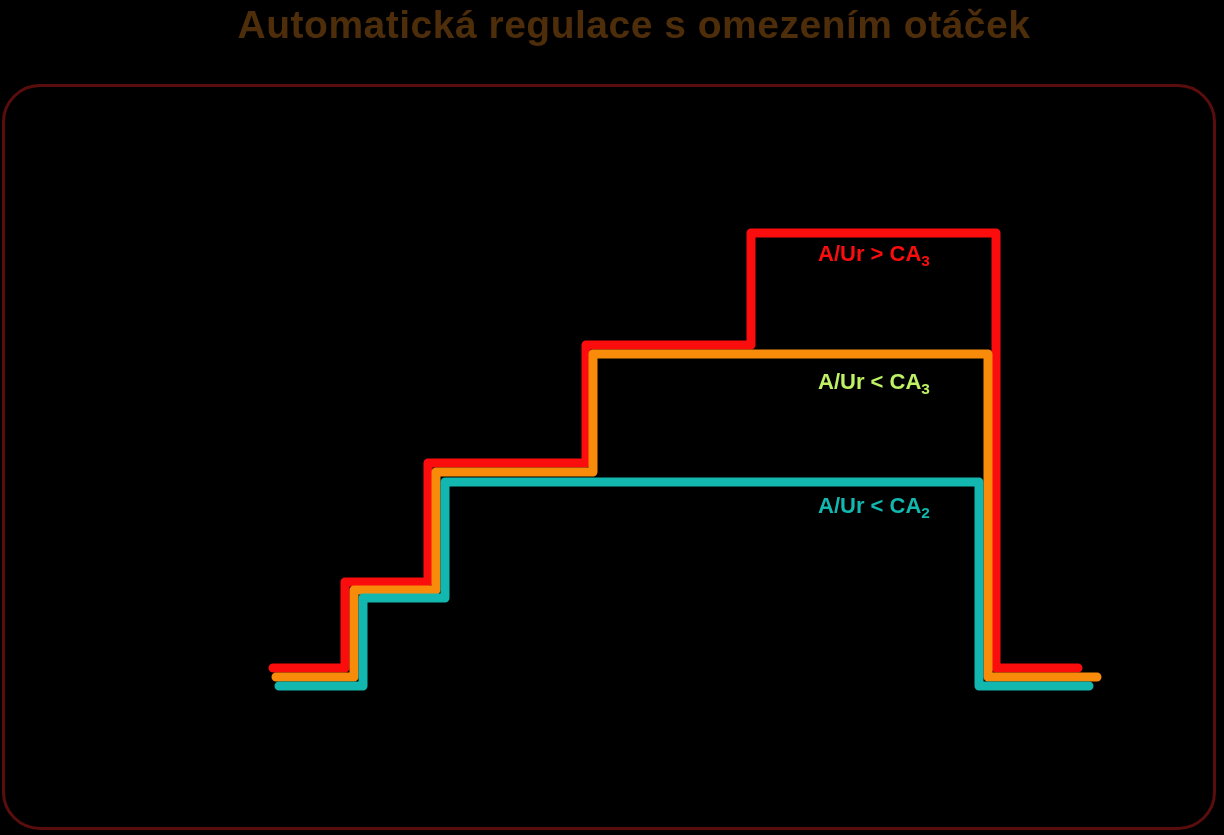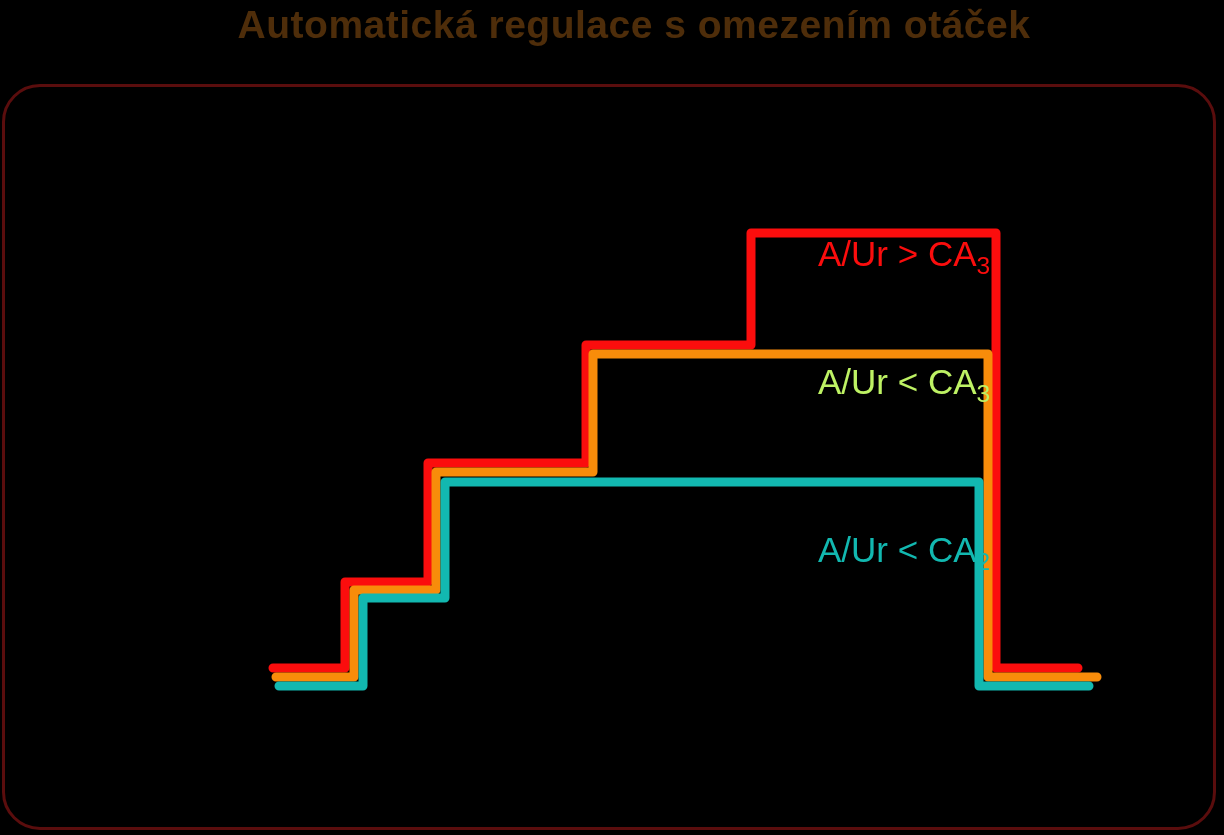--- a/index.html
+++ b/index.html
@@ -43,22 +43,22 @@
   }
   svg.step-chart {
     position: absolute;
     left: 0;
     top: 0;
     width: 1224px;
     height: 835px;
   }
   .series-label {
     position: absolute;
-    font-size: 35px;
-    font-weight: normal;
+    font-size: 22px;
+    font-weight: bold;
     white-space: nowrap;
     line-height: 28px;
     text-align: right;
   }
   .series-label sub {
     font-size: 70%;
     line-height: 0;
   }
 </style>
 </head>
@@ -71,15 +71,15 @@
 
   <svg id="chart" class="step-chart" viewBox="0 0 1224 835" xmlns="http://www.w3.org/2000/svg">
       <polyline points="273,668 345,668 345,582 428,582 428,463 586,463 586,345 751,345 751,233 996,233 996,668 1078,668" fill="none" stroke="#fb0d0d" stroke-width="9" stroke-linecap="round" stroke-linejoin="round"></polyline>
       <polyline points="276,677 354,677 354,590 436,590 436,472 593,472 593,354 988,354 988,677 1097,677" fill="none" stroke="#f88c0a" stroke-width="9" stroke-linecap="round" stroke-linejoin="round"></polyline>
       <polyline points="279,686 363,686 363,598 445,598 445,482 979,482 979,686 1089,686" fill="none" stroke="#12b8b0" stroke-width="9" stroke-linecap="round" stroke-linejoin="round"></polyline>
     </svg>
 
   <div id="labels">
       <div class="series-label" style="left: 818px; top: 240px; color: rgb(251, 13, 13);"><span>A/Ur &gt; CA</span><sub>3</sub></div>
       <div class="series-label" style="left: 818px; top: 368px; color: #bef264;"><span>A/Ur &lt; CA</span><sub>3</sub></div>
-      <div class="series-label" style="left: 818px; top: 492px; color: rgb(18, 184, 176); margin-top: 44px;"><span>A/Ur &lt; CA</span><sub>2</sub></div>
+      <div class="series-label" style="left: 818px; top: 492px; color: rgb(18, 184, 176);"><span>A/Ur &lt; CA</span><sub>2</sub></div>
     </div>
 </div>
 
 </body></html>

